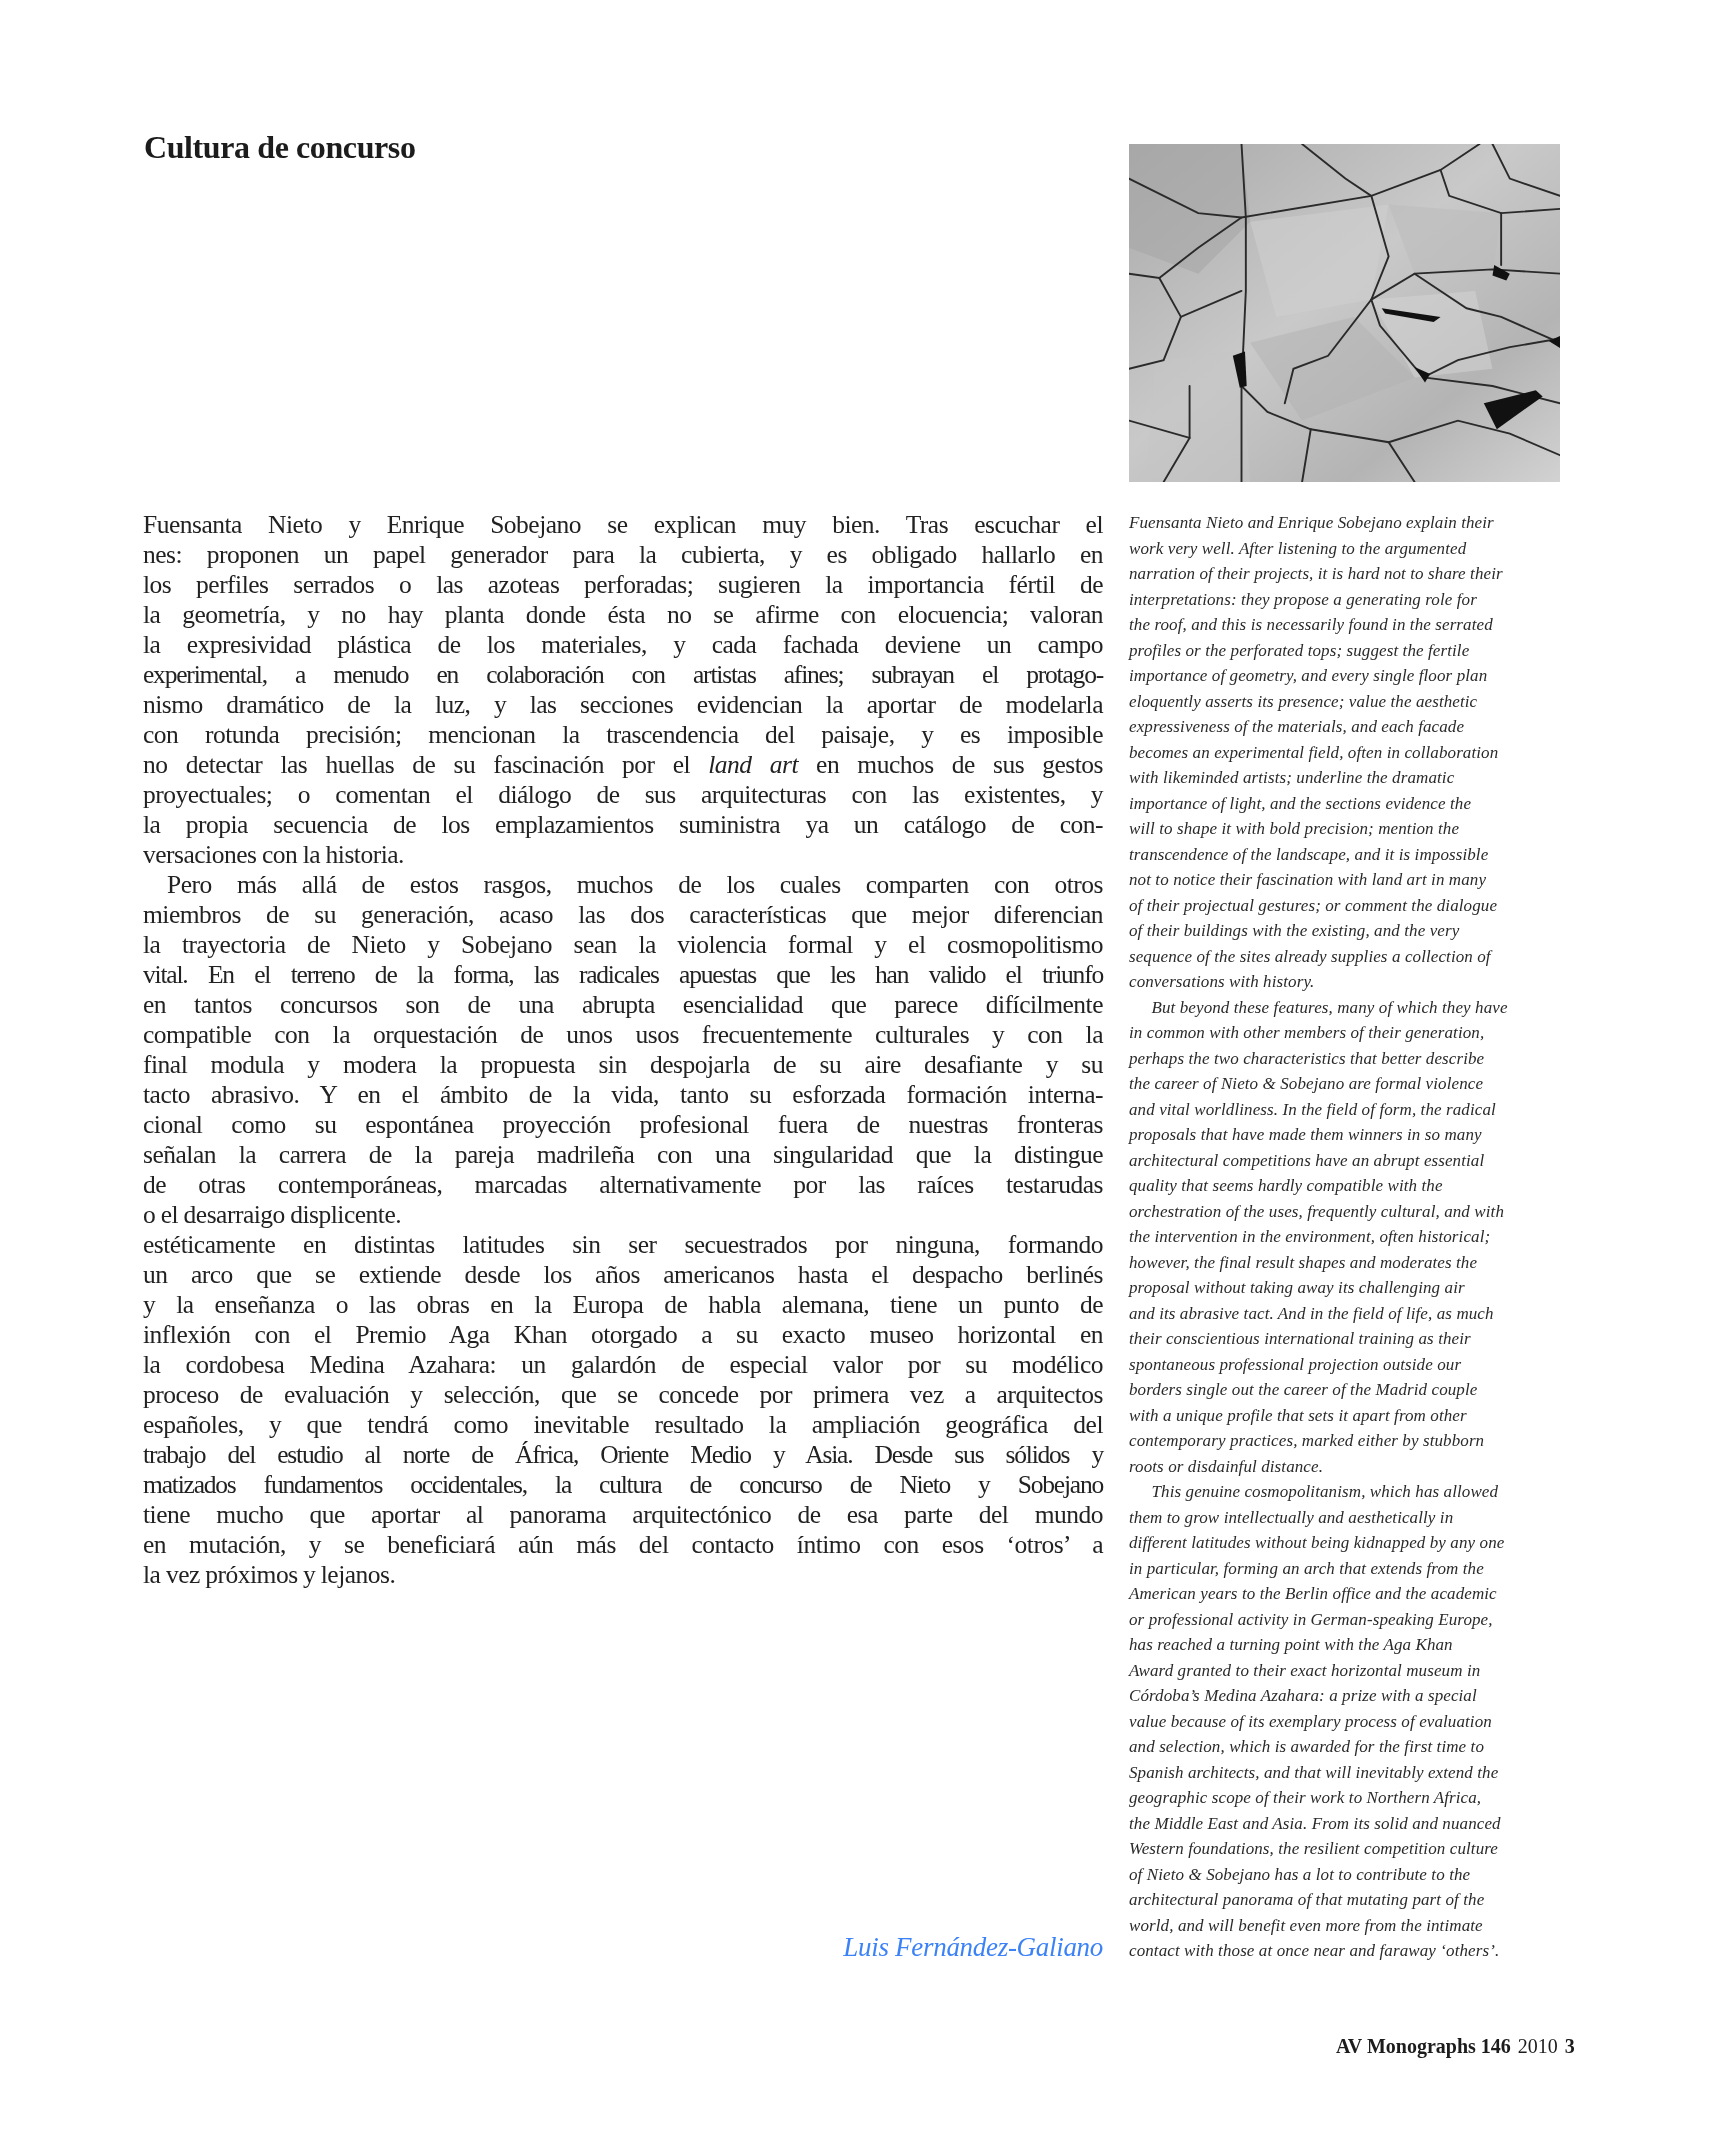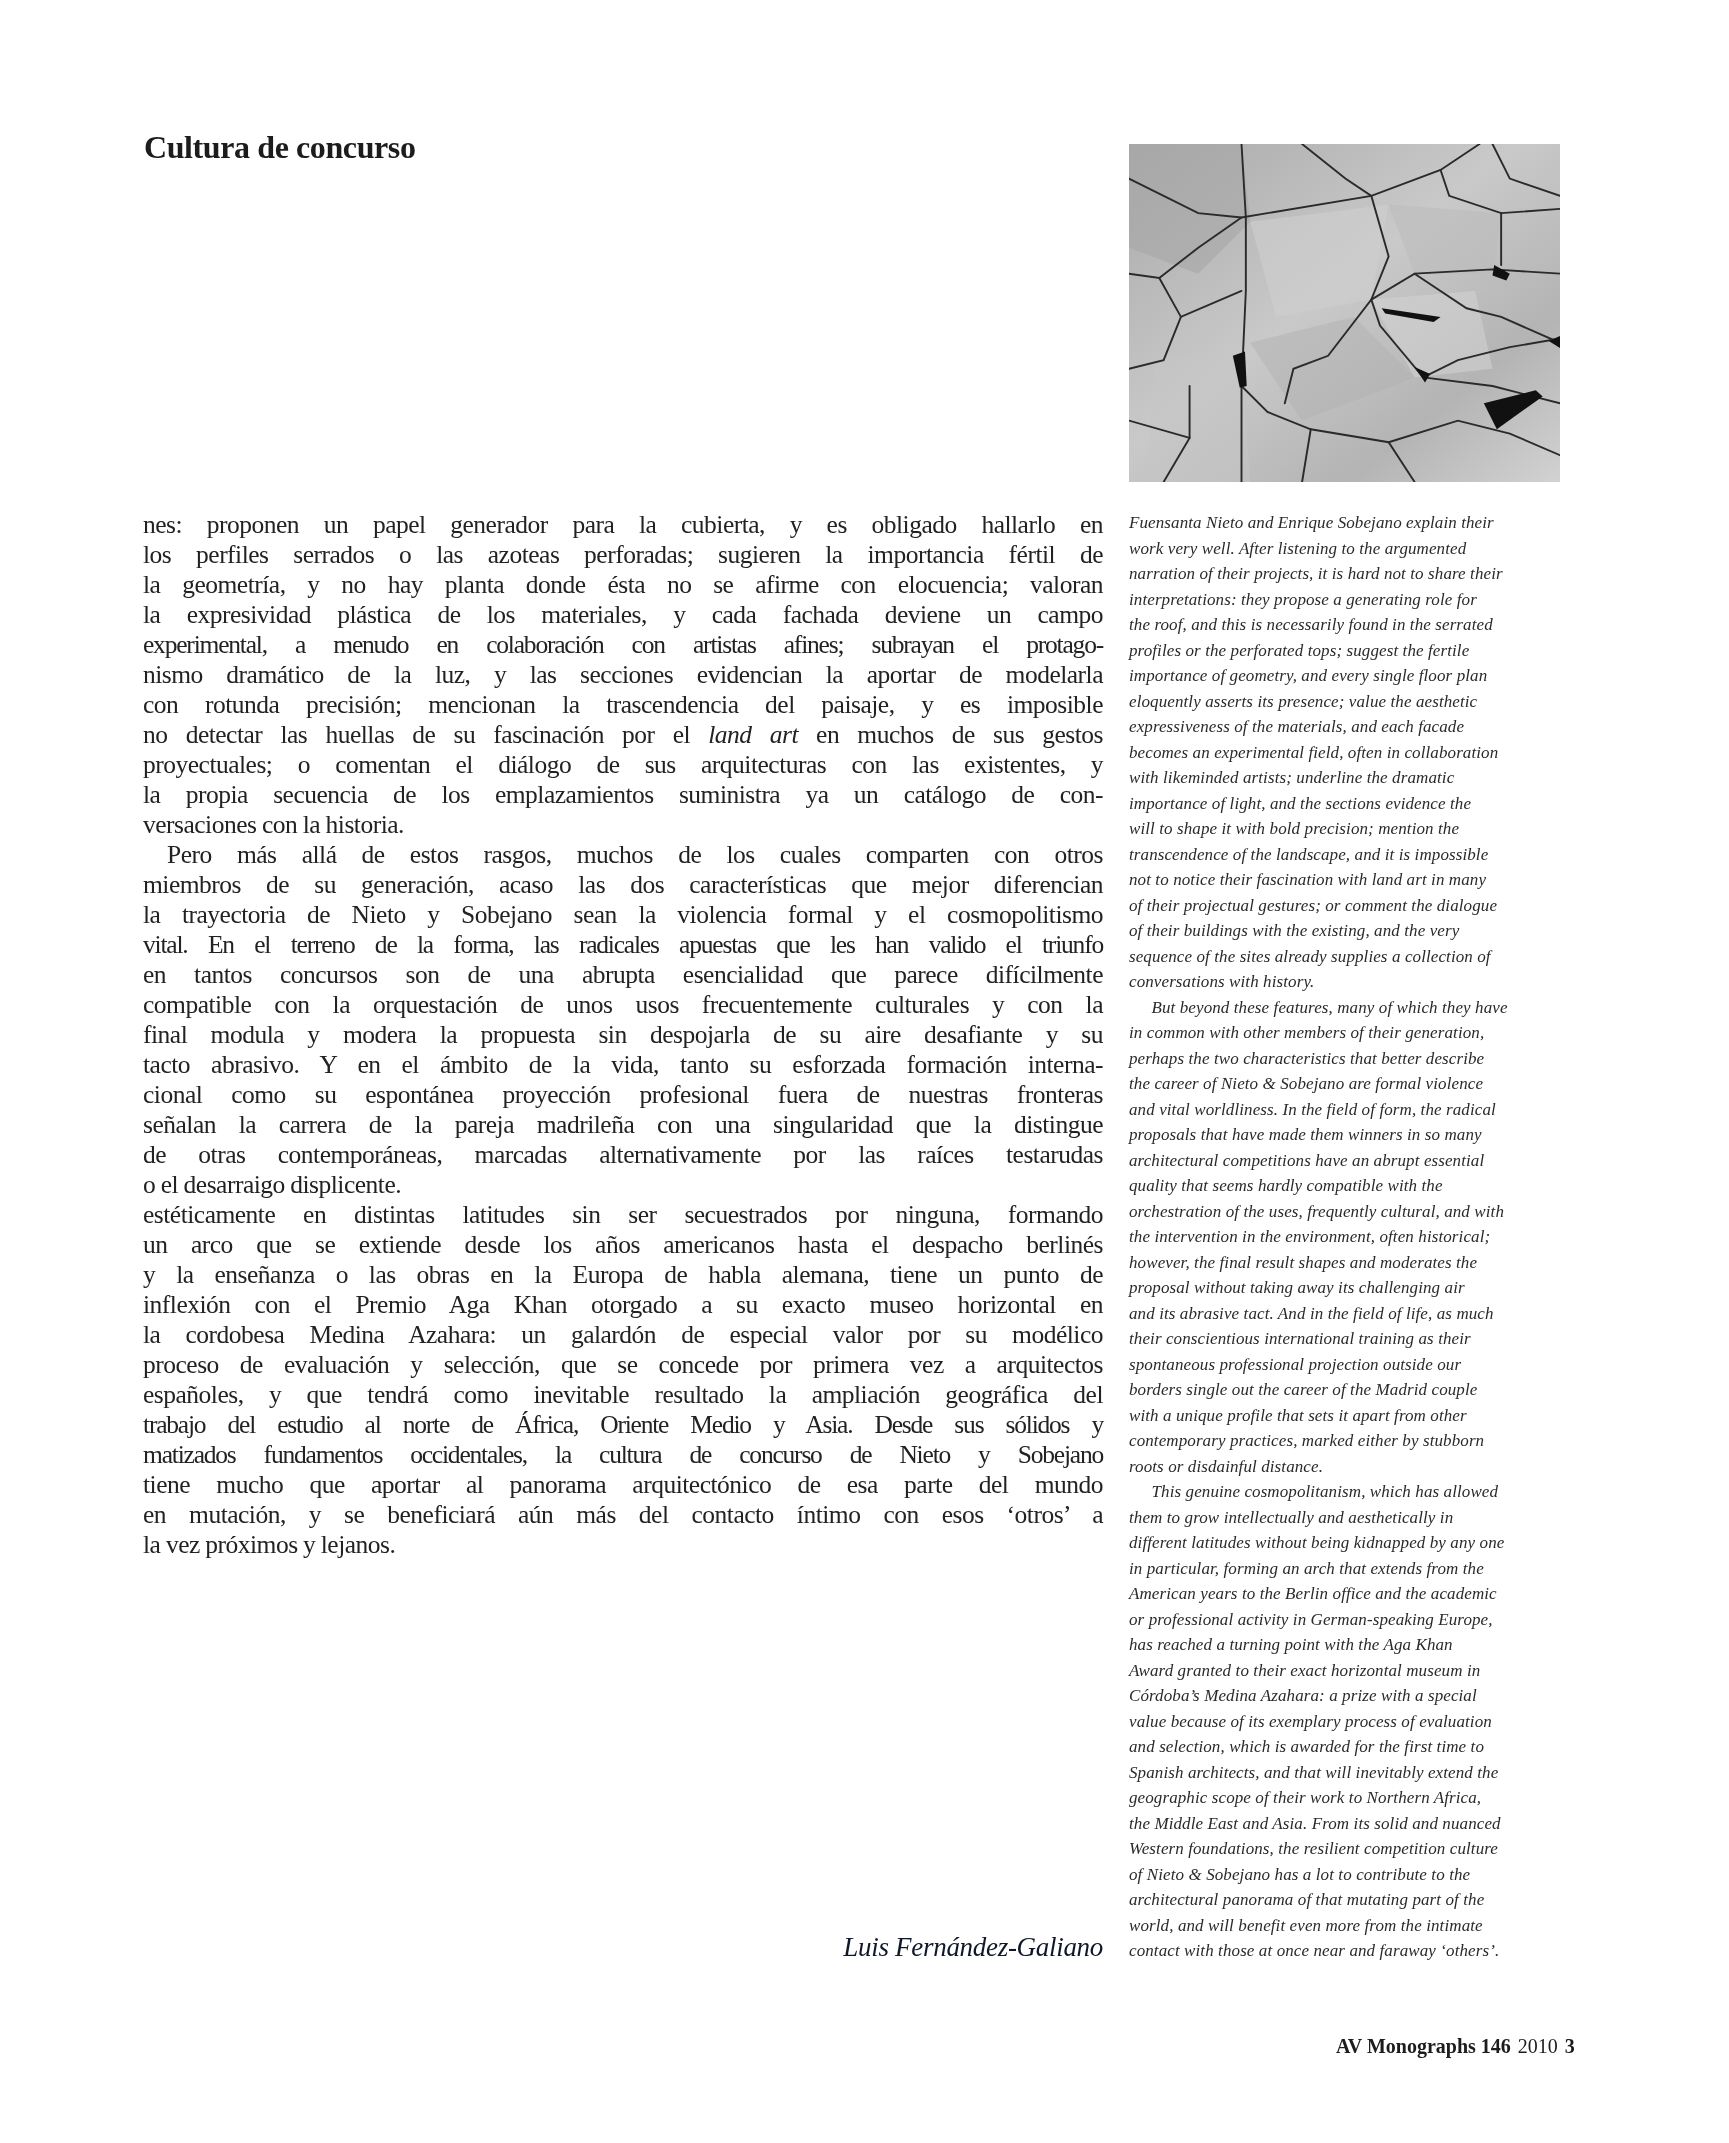--- a/index.html
+++ b/index.html
@@ -59,21 +59,21 @@
     .line.indent { padding-left: 24px; }
     .line.tight { letter-spacing: -1.2px; word-spacing: -1.7px; }
     .it { font-style: italic; }
 
     .signature {
       position: absolute;
       right: 626px;
       top: 1932px;
       font-style: italic;
       font-size: 27px;
-      color: #0f172a;
+      color: #3b82f6;
       letter-spacing: -0.3px;
     }
 
     .en-column {
       position: absolute;
       left: 1129px;
       top: 510px;
       width: 467px;
       font-style: italic;
       font-size: 17px;
@@ -148,20 +148,21 @@
       <polygon points="410,300 470,285 478,292 425,330"></polygon>
       <polygon points="120,245 134,240 136,280 128,282"></polygon>
       <polygon points="422,140 440,150 436,158 420,152"></polygon>
       <polygon points="485,228 498,222 498,236"></polygon>
       <polygon points="330,258 348,266 342,276"></polygon>
     </g>
   </svg>
 </div>
 
 <div class="es-column" id="es-column">
+    <span class="line">Fuensanta Nieto y Enrique Sobejano se explican muy bien. Tras escuchar el</span>
     <span class="line">nes: proponen un papel generador para la cubierta, y es obligado hallarlo en</span>
     <span class="line">los perfiles serrados o las azoteas perforadas; sugieren la importancia fértil de</span>
     <span class="line">la geometría, y no hay planta donde ésta no se afirme con elocuencia; valoran</span>
     <span class="line">la expresividad plástica de los materiales, y cada fachada deviene un campo</span>
     <span class="line tight">experimental, a menudo en colaboración con artistas afines; subrayan el protago-</span>
     <span class="line">nismo dramático de la luz, y las secciones evidencian la aportar de modelarla</span>
     <span class="line">con rotunda precisión; mencionan la trascendencia del paisaje, y es imposible</span>
     <span class="line">no detectar las huellas de su fascinación por el <span class="it">land art</span> en muchos de sus gestos</span>
     <span class="line">proyectuales; o comentan el diálogo de sus arquitecturas con las existentes, y</span>
     <span class="line">la propia secuencia de los emplazamientos suministra ya un catálogo de con-</span>

